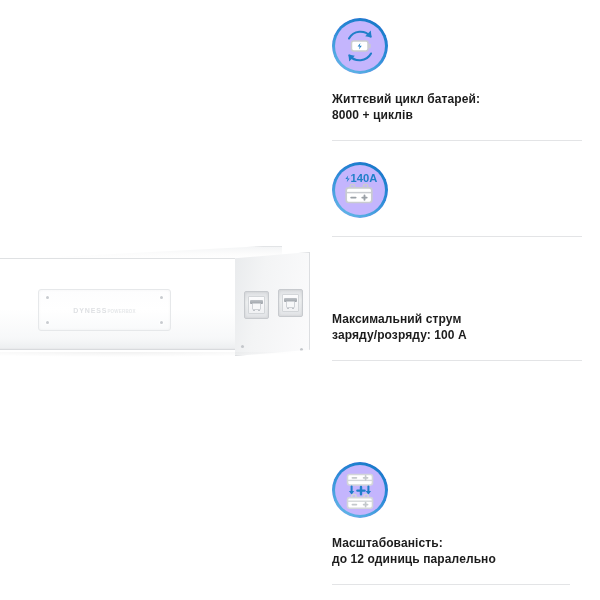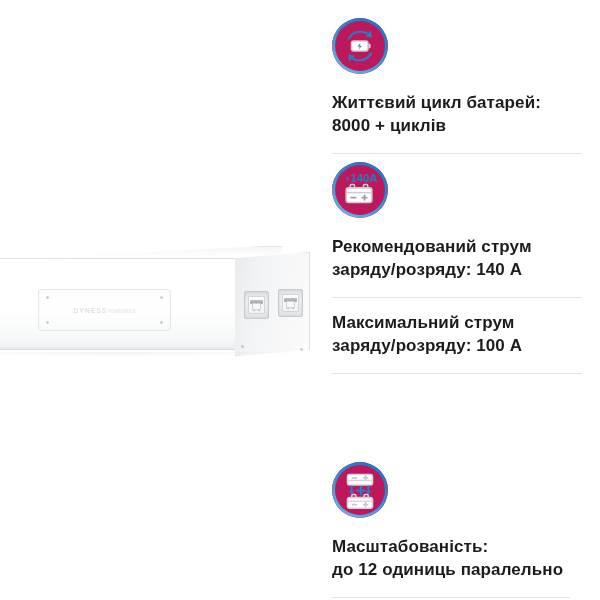--- a/index.html
+++ b/index.html
@@ -112,34 +112,34 @@
     padding:0 8px 0 12px;
   }
   .f1 { position:absolute; top:18px;  left:0; right:0; }
   .f2 { position:absolute; top:162px; left:0; right:0; }
   .f3 { position:absolute; top:312px; left:0; right:0; }
   .f4 { position:absolute; top:462px; left:0; right:12px; }
 
   .icon-circle {
     position:relative;
     width:56px; height:56px; border-radius:50%;
-    background:#be185d;
+    background:#c4b5fd;
     margin-bottom:18px;
   }
   .icon-circle::before {
     content:""; position:absolute; inset:0; border-radius:50%;
     padding:3px;
     background:linear-gradient(210deg,#1275c4 0%, #2a8bd6 45%, #6fc0ea 100%);
     -webkit-mask: linear-gradient(#000 0 0) content-box, linear-gradient(#000 0 0);
     -webkit-mask-composite: xor; mask-composite: exclude;
   }
   .icon-svg { position:absolute; inset:0; width:56px; height:56px; }
 
   .f-text {
-    font-size:17px; line-height:1.33;
+    font-size:12px; line-height:1.33;
     font-weight:700; color:#1c1c1c;
     letter-spacing:.1px;
     white-space:pre-line;
   }
   .divider {
     margin-top:16px; margin-left:0; margin-right:10px;
     height:1px; background:#e3e4e6;
   }
 </style>
 </head>
@@ -216,22 +216,20 @@
           <path d="M16.2 13.4 L13.4 17.1 L15.6 17.1 L14.7 20.3 L17.7 16.4 L15.5 16.4 Z" fill="#1f7fc9" transform="translate(0,0)"></path>
           <text x="18.5" y="20.2" font-family="Liberation Sans, sans-serif" font-size="11.2" font-weight="700" fill="#1f7fc9">140A</text>
           <rect x="18.3" y="22.6" width="4.2" height="3.6" rx="1" fill="none" stroke="#c9ccd0" stroke-width="1.5"></rect>
           <rect x="31.5" y="22.6" width="4.2" height="3.6" rx="1" fill="none" stroke="#c9ccd0" stroke-width="1.5"></rect>
           <rect x="14.2" y="25.9" width="25.6" height="14.6" rx="2.4" fill="#ffffff" stroke="#c9ccd0" stroke-width="1.7"></rect>
           <path d="M14.6 30.6 H39.4" stroke="#c9ccd0" stroke-width="1.5"></path>
           <path d="M19.2 35.6 H23.6" stroke="#9aa0a6" stroke-width="1.9" stroke-linecap="round"></path>
           <path d="M30.3 35.6 H34.7 M32.5 33.4 V37.8" stroke="#9aa0a6" stroke-width="1.9" stroke-linecap="round"></path>
         </svg>
       </div>
-      <div class="f-text">Рекомендований струм
-заряду/розряду: 140 А</div>
       <div class="divider"></div>
     </div>
 
     <div class="feature f3">
       <div class="f-text">Максимальний струм
 заряду/розряду: 100 А</div>
       <div class="divider"></div>
     </div>
 
     <div class="feature f4">

